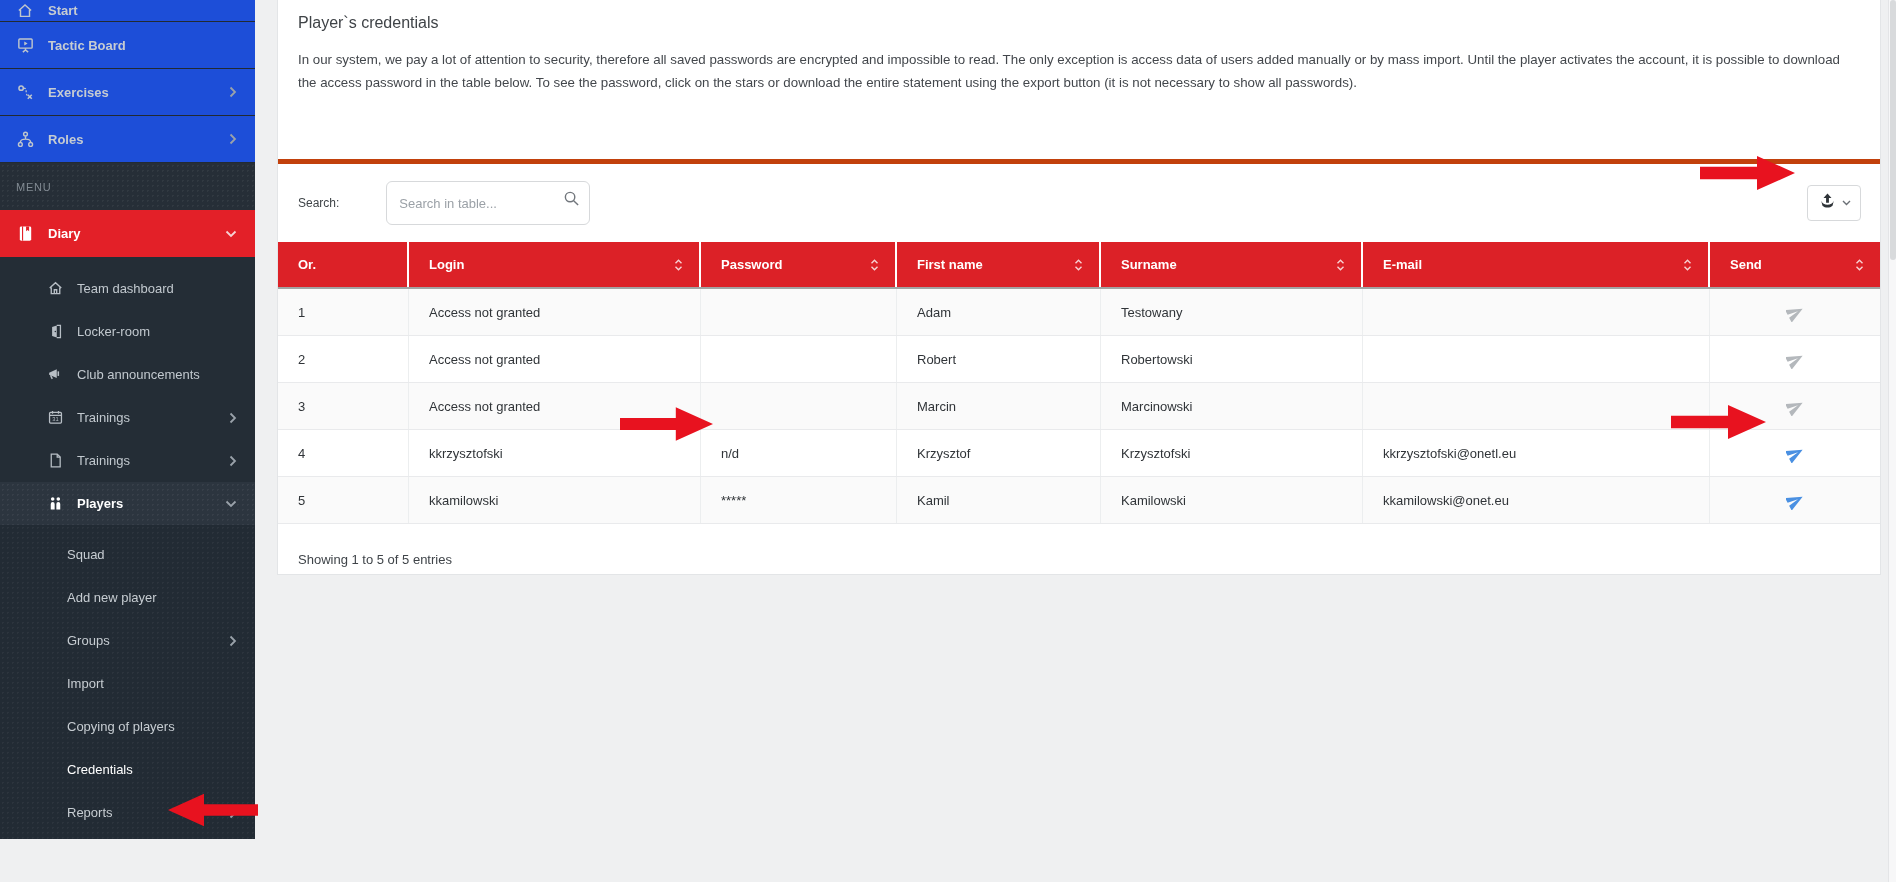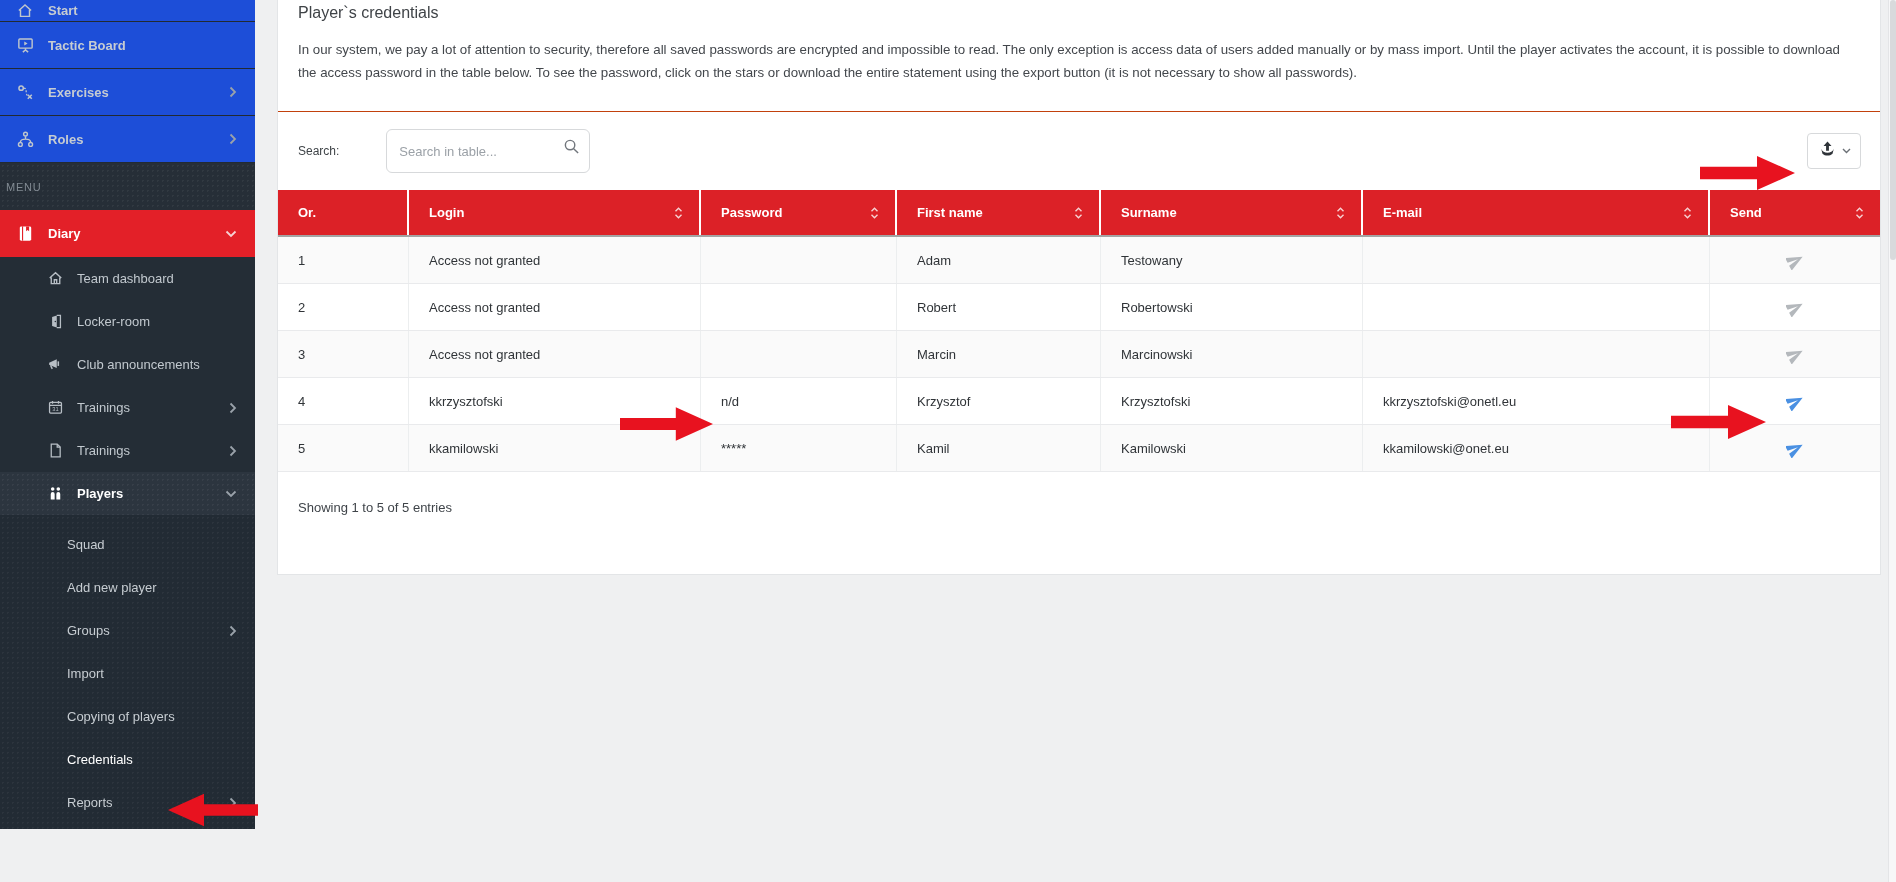--- a/index.html
+++ b/index.html
@@ -7,45 +7,45 @@
   body { font-family:"Liberation Sans", sans-serif; background:#eff0f1; position:relative; }
 
   
   .sidebar { position:absolute; left:0; top:0; width:255px; height:654px; background:#1d4ed8; z-index:2; }
   .side-item { height:47px; display:flex; align-items:center; padding:0 18px 0 15px;
                color:#c6ccd2; font-size:13px; font-weight:700; cursor:pointer;
                border-bottom:1px solid #222a32; }
   .side-item .sicon { width:20px; height:20px; margin-right:13px; display:flex; align-items:center; justify-content:center; color:#bfc6cc; flex:none; }
   .side-item .chev { margin-left:auto; color:#9aa2aa; display:flex; }
   .side-item-start { height:22px; border-bottom:1px solid #222a32; }
-  .menu-band { height:47px; display:flex; align-items:center; padding-left:6px;
+  .menu-band { height:47px; display:flex; align-items:center; padding-left:16px;
                font-size:11px; letter-spacing:.8px; color:#828b93; background:#262e37;
                background-image:radial-gradient(rgba(255,255,255,.05) 1px, rgba(0,0,0,0) 1px); background-size:5px 5px; }
   .diary { background:#e32028; color:#fff; border-bottom:none; }
   .diary .sicon { color:#fff; }
   .diary .chev { color:#f6d2d4; }
-  .diary-sub { background:#242d36; padding-top:0; }
+  .diary-sub { background:#242d36; padding-top:10px; }
   .sub-item { height:43px; display:flex; align-items:center; padding:0 18px 0 46px;
               color:#c2c9cf; font-size:13px; font-weight:400; cursor:pointer; }
   .sub-item .sicon { width:18px; height:18px; margin-right:13px; display:flex; align-items:center; justify-content:center; color:#b7bec5; flex:none; }
   .sub-item .chev { margin-left:auto; color:#9aa2aa; display:flex; }
   .players-row { color:#fff; font-weight:700; background:#2c353f;
                  background-image:radial-gradient(rgba(255,255,255,.05) 1px, rgba(0,0,0,0) 1px); background-size:5px 5px; }
   .players-row .sicon { color:#fff; }
   .players-sub { background:#222b34; padding-top:8px; height:314px;
                  background-image:radial-gradient(rgba(255,255,255,.045) 1px, rgba(0,0,0,0) 1px); background-size:5px 5px; }
   .sub2-item { height:43px; display:flex; align-items:center; padding:0 18px 0 67px;
                color:#c7cdd2; font-size:13px; cursor:pointer; }
   .sub2-item .chev { margin-left:auto; color:#9aa2aa; display:flex; }
   .sub2-item.active { color:#ffffff; font-weight:500; }
 
   
   .card { position:absolute; left:277px; top:0; width:1604px; height:575px; background:#fff;
           border:1px solid #e3e5e7; border-top:none; z-index:1; }
-  .card-head { height:112px; padding:4px 20px 0 20px; border-bottom:1px solid #c2410c; }
+  .card-head { height:164px; padding:14px 20px 0 20px; border-bottom:5px solid #c2410c; }
   .page-title { font-size:16px; color:#3f4347; font-weight:400; }
   .page-desc { margin-top:16px; font-size:13.3px; line-height:23px; color:#43474c; max-width:1564px; }
 
   .toolbar { height:78px; display:flex; align-items:center; padding:0 19px 0 20px; }
   .search-label { font-size:12px; color:#3f4448; margin-right:19px; }
   .search-box { position:relative; width:204px; height:44px;margin-left:28px; }
   .search-box input { width:100%; height:100%; border:1px solid #d7d9db; border-radius:6px;
                       padding:0 34px 0 12px; font-size:13px; color:#333; outline:none;
                       font-family:"Liberation Sans", sans-serif; }
   .search-box input::placeholder { color:#9ba1a7; }

